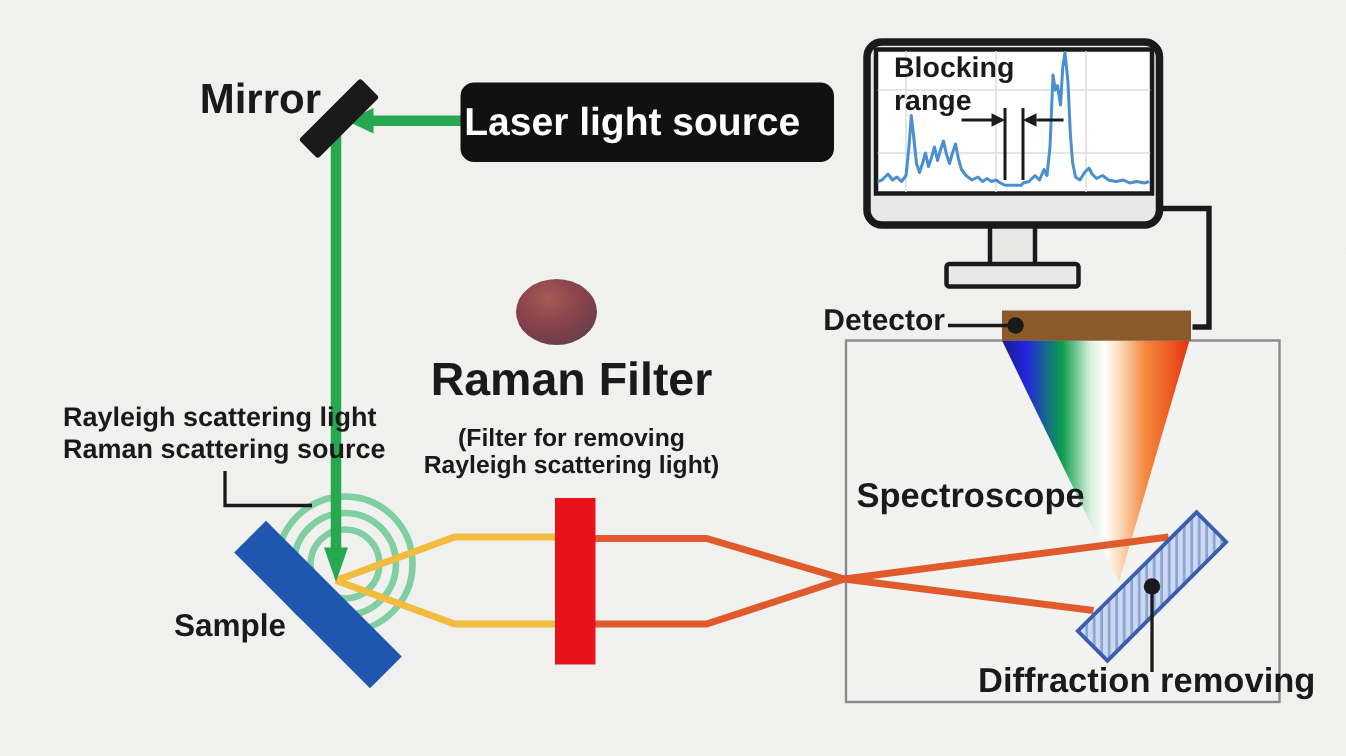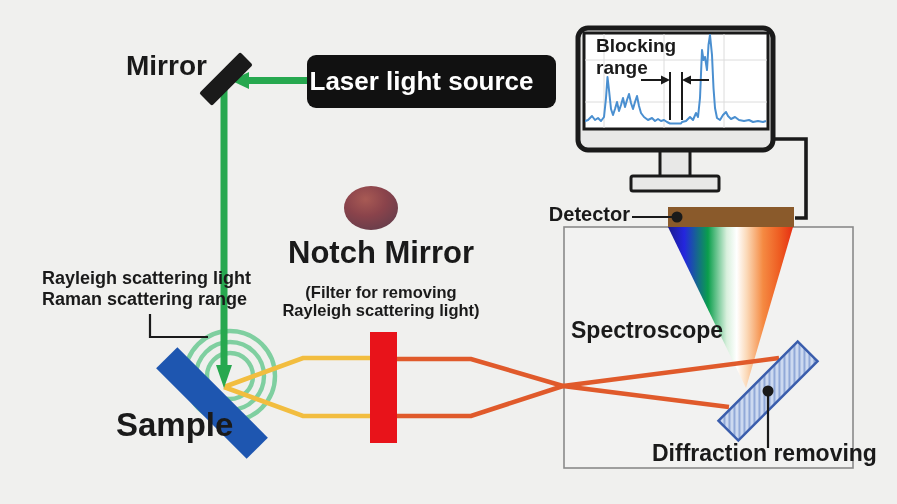--- a/index.html
+++ b/index.html
@@ -11,37 +11,37 @@
     font-family:"Liberation Sans",sans-serif;
   }
   #gfx{position:absolute;left:0;top:0;z-index:1;}
   .label{
     position:absolute;z-index:2;
     color:var(--ink-black,#1a1a1a);
     font-weight:700;line-height:1.15;
     white-space:nowrap;
   }
   .wrap{white-space:normal;}
-  .label-mirror{left:126px;top:50px;width:88px;font-size:28px;text-align:left;}
+  .label-mirror{left:126px;top:50px;width:88px;font-size:28px;text-align:right;}
   .label-laser{
     left:307px;top:55px;width:229px;height:53px;
     display:flex;align-items:center;justify-content:center;
     color:#fff;font-size:26px;text-align:right;
   }
   .label-blocking{left:596px;top:35px;width:94px;font-size:19px;line-height:1.18;}
   .label-detector{left:538px;top:203px;width:92px;font-size:20px;text-align:right;}
   .label-spectroscope{left:571px;top:317px;font-size:23px;text-align:right;}
   .label-grating{left:652px;top:440px;width:195px;font-size:23px;text-align:center;}
   .label-notch-title{left:281px;top:235px;width:200px;font-size:31px;text-align:center;}
   .label-notch-sub{
     left:276px;top:283px;width:210px;font-size:16.5px;
     font-weight:600;text-align:center;line-height:1.12;
   }
   .label-scatter{left:22px;top:268px;font-size:18px;font-weight:700;line-height:21px;margin-left:20px;}
-  .label-sample{left:116px;top:406px;font-size:33px;}
+  .label-sample{left:116px;top:406px;font-size:21px;}
 </style>
 </head>
 <body>
 
 <div id="stage">
 
 <svg id="gfx" width="897" height="504" viewBox="0 0 897 504">
   <defs>
     <linearGradient id="coneGrad" gradientUnits="userSpaceOnUse" x1="668" y1="0" x2="793" y2="0">
       <stop offset="0" stop-color="#1b1b8e"></stop>
@@ -148,21 +148,21 @@
 
   <polyline points="150,314 150,337 208,337" fill="none" stroke-width="2.2" style="stroke:var(--ink-black,#1a1a1a)"></polyline>
 </svg>
 
 <div class="label label-mirror">Mirror</div>
 <div class="label label-laser">Laser light source</div>
 <div class="label label-detector">Detector</div>
 <div class="label label-blocking wrap">Blocking range</div>
 <div class="label label-spectroscope">Spectroscope</div>
 <div class="label label-grating">Diffraction removing</div>
-<div class="label label-notch-title">Notch Mirror</div>
+<div class="label label-notch-title">Raman Filter</div>
 <div class="label label-notch-sub wrap">(Filter for removing Rayleigh scattering light)</div>
 <div class="label label-scatter">
   <div>Rayleigh scattering light</div>
-  <div>Raman scattering range</div>
+  <div>Raman scattering source</div>
 </div>
 <div class="label label-sample">Sample</div>
 
 </div>
 
 </body></html>

